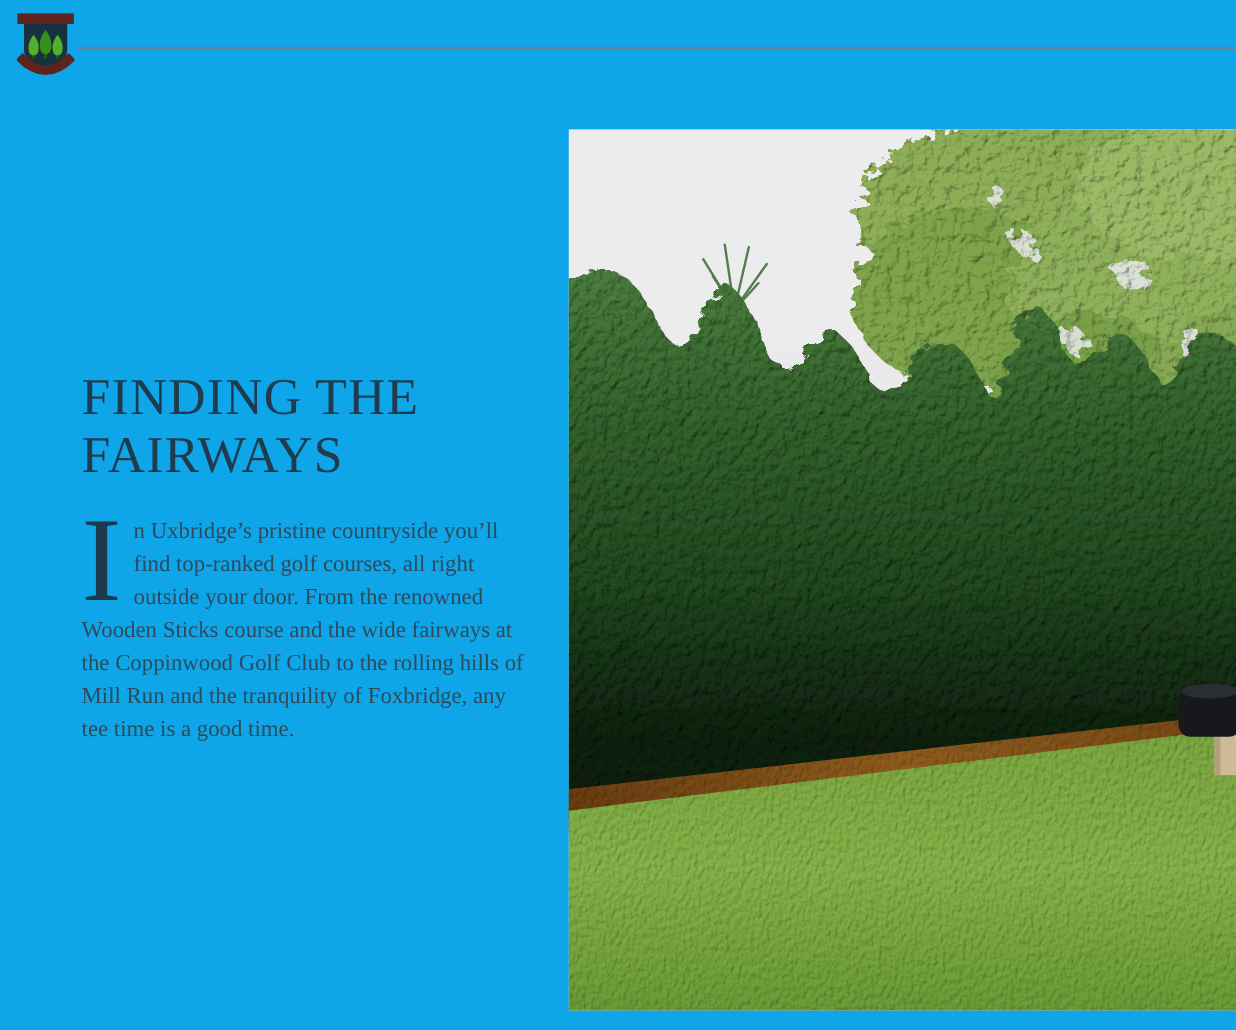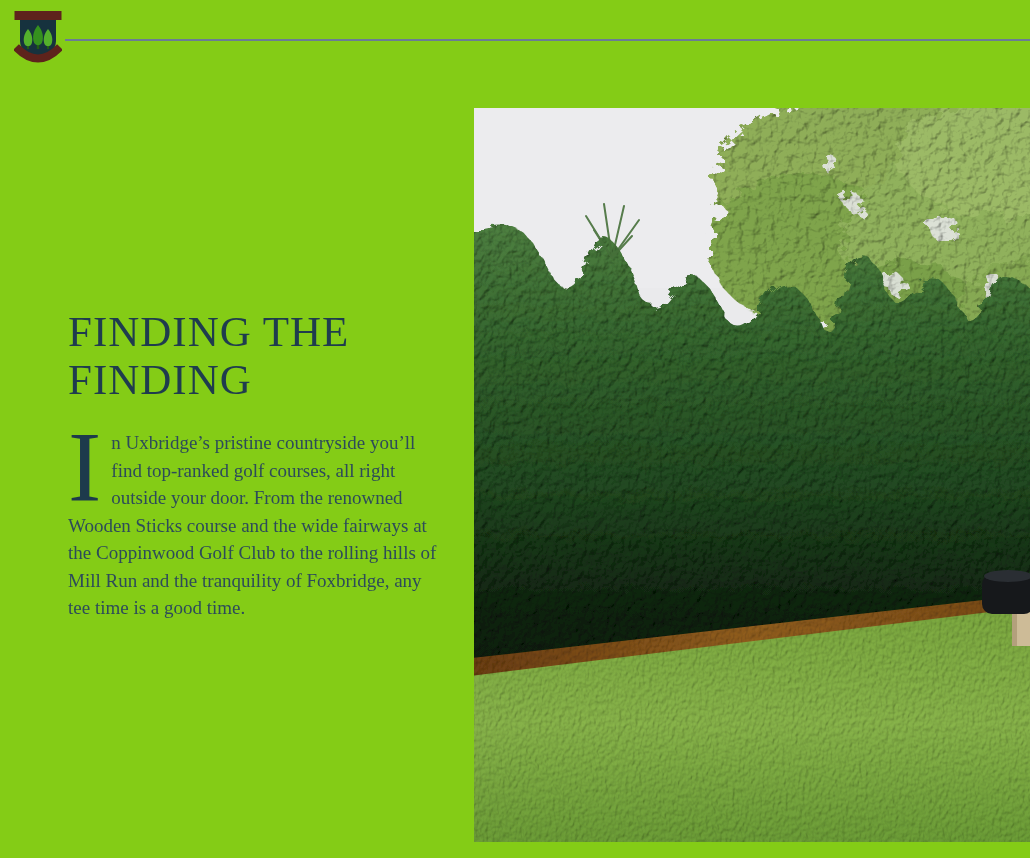--- a/index.html
+++ b/index.html
@@ -1,18 +1,18 @@
 <!DOCTYPE html>
 <html><head>
 <meta charset="utf-8">
 <style>
   * { margin:0; padding:0; box-sizing:border-box; }
   html,body { background:#ffffff; }
   .page {
-    position:relative; width:1030px; height:858px; background:#84cc16;
+    position:relative; width:1030px; height:858px; background:#0ea5e9;
     overflow:hidden; font-family:"Liberation Serif", serif;
   }
   .logo {
     position:absolute; left:14px; top:11px; width:48px; height:62px;
   }
   .header-rule {
     position:absolute; left:65px; right:0; top:39px; height:2px;
     background:#6b7c95;
   }
   .article {
@@ -59,21 +59,21 @@
       </g>
     </g>
     <path d="M2,36 Q24,59 46,36" fill="none" stroke="#5e231c" stroke-width="8"></path>
   </svg>
 
   <div class="header-rule"></div>
 
   <div class="article">
     <h1 class="headline">
       <div>FINDING THE</div>
-      <div>FINDING</div>
+      <div>FAIRWAYS</div>
     </h1>
     <p class="body-copy">
       <span class="dropcap">I</span><span>n Uxbridge’s pristine countryside you’ll find top-ranked golf courses, all right outside your door. From the renowned Wooden Sticks course and the wide fairways at the Coppinwood Golf Club to the rolling hills of Mill Run and the tranquility of Foxbridge, any tee time is a good time.</span>
     </p>
   </div>
 
   <div class="photo">
     <svg viewBox="0 0 556 734" preserveAspectRatio="none" role="img" aria-label="Row of sculpted conical evergreen hedges above a freshly mown lawn, bright tree canopy at upper right, pale overcast sky, strip of orange leaf litter at the hedge base, and a covered grill at the right edge">
       <defs>
         <linearGradient id="hedgeGrad" x1="0" y1="0" x2="0" y2="1">

